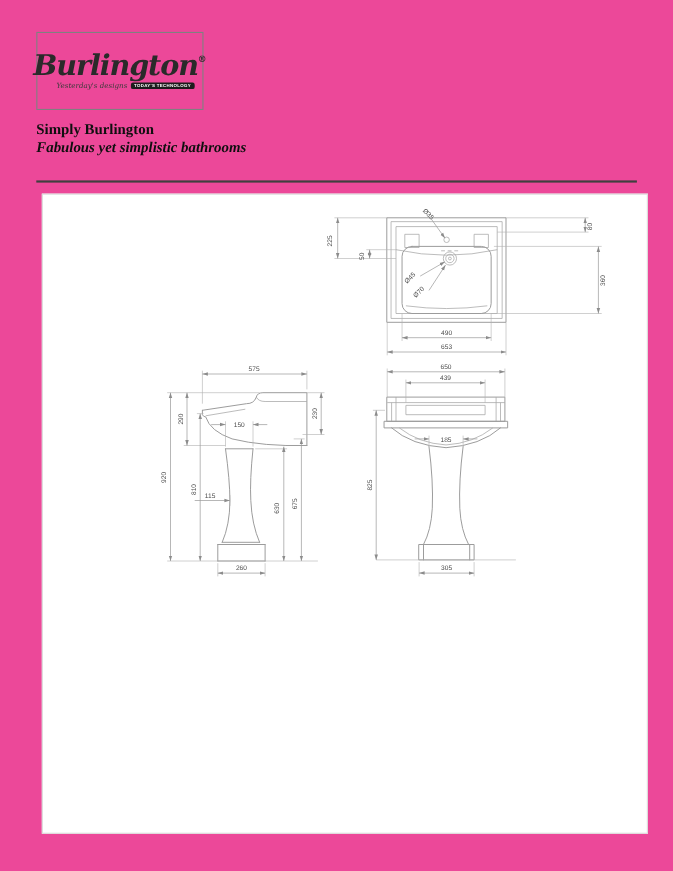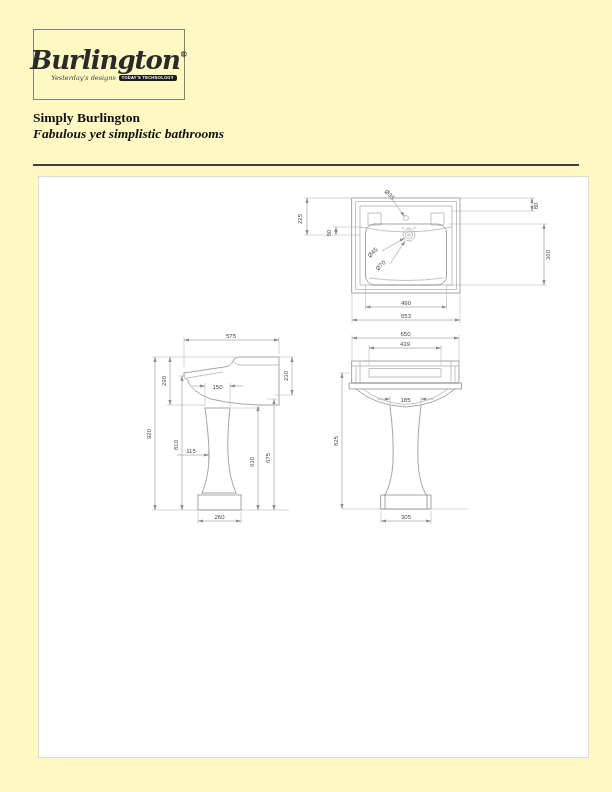--- a/index.html
+++ b/index.html
@@ -1,16 +1,16 @@
 <!DOCTYPE html>
 <html><head>
 <meta charset="utf-8">
 <style>
   html,body{margin:0;padding:0;background:#fff;}
-  .page{position:relative;width:612px;height:792px;background:#fef9c3;overflow:hidden;
+  .page{position:relative;width:612px;height:792px;background:#ec4899;overflow:hidden;
         font-family:"Liberation Sans",sans-serif;}
   .logo-box{position:absolute;left:33px;top:29px;width:152px;height:71px;border:1px solid #808080;
         display:flex;flex-direction:column;align-items:center;justify-content:center;box-sizing:border-box;}
   .brand{font-family:"DejaVu Serif",serif;font-style:italic;font-weight:bold;font-size:26px;color:#2a2a2a;
         letter-spacing:-1px;line-height:1;white-space:nowrap;}
   .reg{font-family:"DejaVu Serif",serif;font-size:8px;vertical-align:12px;letter-spacing:0;}
   .tagline{display:flex;align-items:center;gap:3px;margin-top:1px;margin-left:10px;}
   .tag-script{font-family:"DejaVu Serif",serif;font-style:italic;font-size:6.5px;color:#3a3a3a;white-space:nowrap;}
   .tag-caps{background:#1c1c1c;color:#ffffff;font-size:4px;font-weight:bold;letter-spacing:.3px;
         padding:1px 3px;border-radius:2px;white-space:nowrap;line-height:1.2;}

